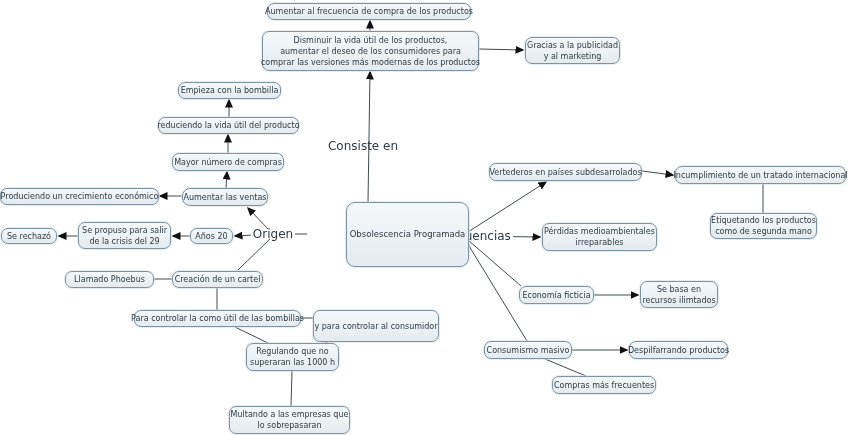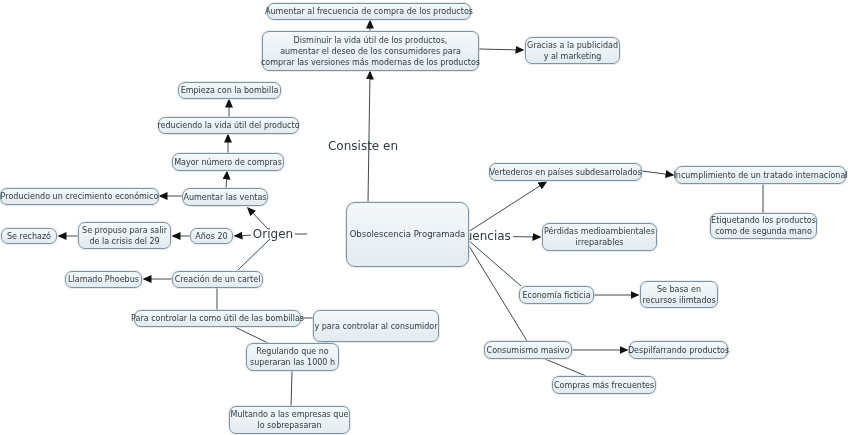--- a/index.html
+++ b/index.html
@@ -107,21 +107,21 @@
     <div class="node" style="left: 710px; top: 213px; width: 107px; height: 26px;">Etiquetando los productos
 como de segunda mano</div>
     <div class="node" style="left: 542px; top: 223px; width: 115px; height: 28px;">Pérdidas medioambientales
 irreparables</div>
     <div class="node" style="left: 519px; top: 286px; width: 75px; height: 18px;">Economía ficticia</div>
     <div class="node" style="left: 640px; top: 281px; width: 78px; height: 27px;">Se basa en
 recursos ilimtados</div>
     <div class="node" style="left: 484px; top: 341px; width: 88px; height: 18px;">Consumismo masivo</div>
     <div class="node" style="left: 629px; top: 341px; width: 99px; height: 18px;">Despilfarrando productos</div>
     <div class="node" style="left: 552px; top: 376px; width: 104px; height: 18px;">Compras más frecuentes</div>
-    <div class="node" style="left: 65px; top: 271px; width: 77px; height: 17px;">Llamado Phoebus</div>
+    <div class="node" style="left: 65px; top: 271px; width: 89px; height: 17px;">Llamado Phoebus</div>
     <div class="node" style="left: 172px; top: 271px; width: 91px; height: 17px;">Creación de un cartel</div>
     <div class="node" style="left: 134px; top: 310px; width: 167px; height: 17px;">Para controlar la como útil de las bombillas</div>
     <div class="node" style="left: 313px; top: 310px; width: 126px; height: 32px;">y para controlar al consumidor</div>
     <div class="node" style="left: 246px; top: 343px; width: 93px; height: 28px;">Regulando que no
 superaran las 1000 h</div>
     <div class="node" style="left: 229px; top: 406px; width: 121px; height: 28px;">Multando a las empresas que
 lo sobrepasaran</div>
   </div>
 
 </body></html>

